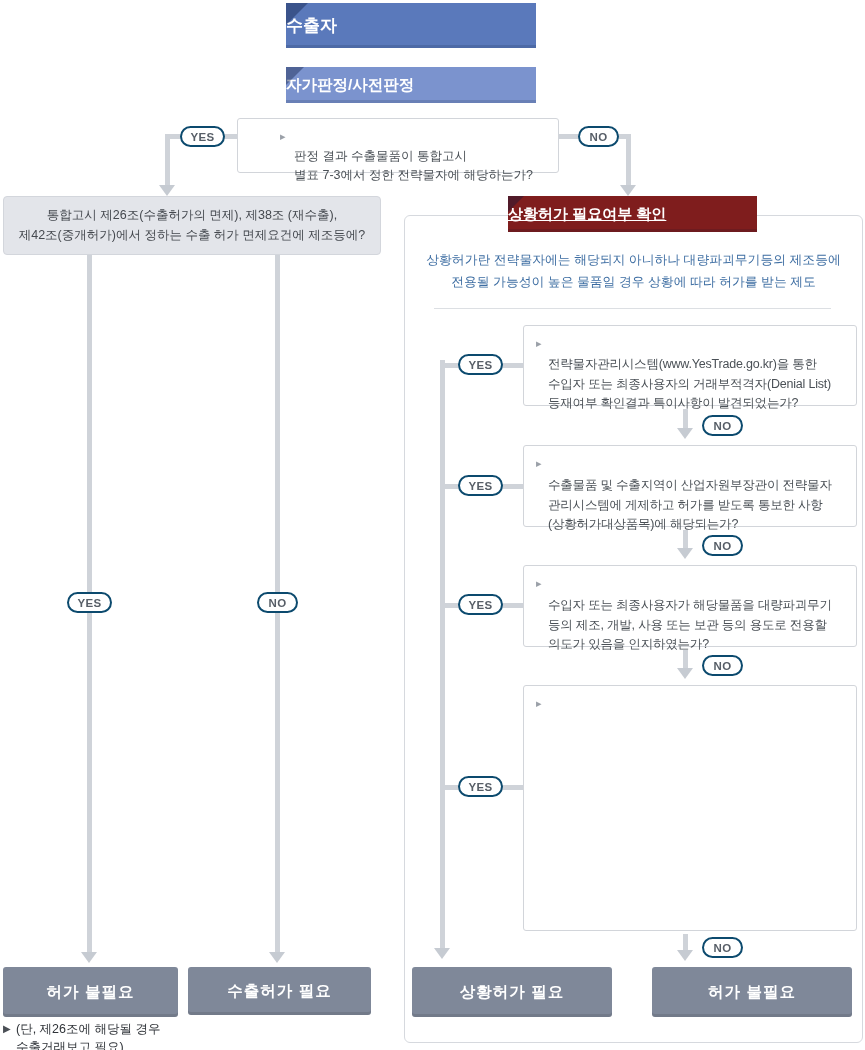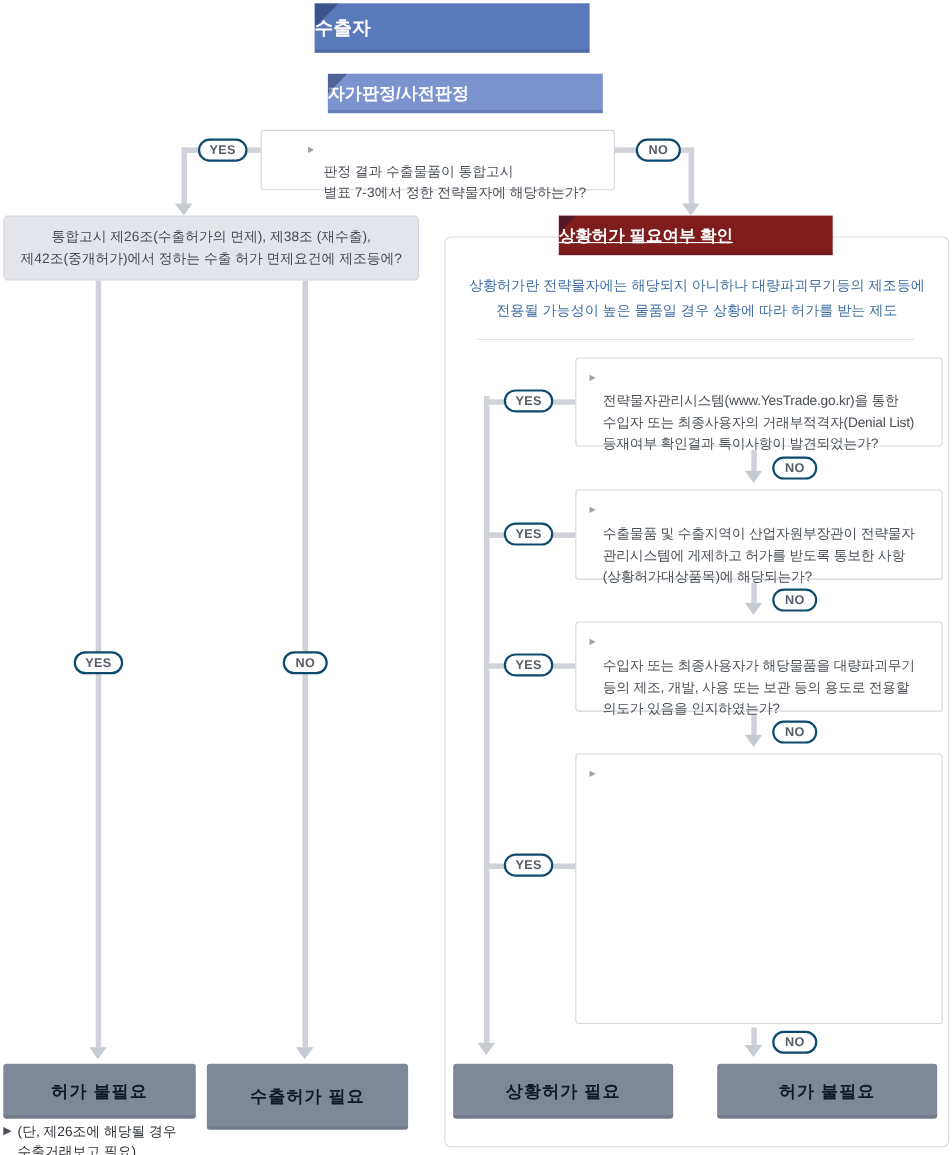--- a/index.html
+++ b/index.html
@@ -20,35 +20,35 @@
 
   
   .hline,.vline { background:#cfd3d9; z-index:1; }
   .ahead { width:0; height:0; border-left:8px solid transparent; border-right:8px solid transparent;
            border-top:11px solid #c6cbd2; z-index:1; }
   .pill { background:#fff; border:2px solid #0c4a6e; border-radius:12px; color:#575e67;
           font-weight:bold; font-size:11.5px; letter-spacing:0.3px;
           display:flex; align-items:center; justify-content:center; z-index:3; }
 
   
-  .result { background:#7f8899; color:#0f172a; font-weight:bold; font-size:15.5px; letter-spacing:1px;
+  .result { background:#7f8899; color:#ffffff; font-weight:bold; font-size:15.5px; letter-spacing:1px;
             border-radius:3px; display:flex; align-items:center; justify-content:center;
             box-shadow:inset 0 -3px 0 rgba(0,0,0,0.10); z-index:2; }
 
   
   #panel { left:404px; top:215px; width:459px; height:828px; background:#fff;
            border:1px solid #d6d9de; border-radius:6px; z-index:0; }
 
   
   .step { background:#fff; border:1px solid #d2d5da; border-radius:3px; color:#4a5056;
           font-size:12.5px; line-height:1.58; z-index:2; letter-spacing:-0.2px; }
 
   
   #exporter   { left:286px; top:3px;  width:250px; height:45px; font-size:17px; }
-  #judgment   { left:286px; top:67px; width:250px; height:36px; font-size:15.5px; background:#7b93ce;margin-left:12px; }
+  #judgment   { left:286px; top:67px; width:250px; height:36px; font-size:15.5px; background:#7b93ce; }
   #exporter   { background:#5a79bb; }
   #q1         { left:237px; top:118px; width:322px; height:55px; font-size:12.5px; line-height:1.5;
                 padding:9px 8px 8px 56px; z-index:2; }
   #q1-marker  { left:42px; top:12px; }
 
   #hl-q1-yes  { left:167px; top:134px; width:70px;  height:5px; }
   #vl-q1-yes  { left:165px; top:134px; width:5px;   height:52px; }
   #ah-q1-yes  { left:159px; top:185px; }
   #pill-q1-yes{ left:180px; top:126px; width:45px; height:21px; }
 
@@ -63,21 +63,21 @@
                 text-align:center; z-index:2; }
 
   #vl-A       { left:87px;  top:255px; width:5px; height:697px; }
   #vl-B       { left:275px; top:255px; width:5px; height:697px; }
   #ah-A       { left:81px;  top:952px; }
   #ah-B       { left:269px; top:952px; }
   #pill-A-yes { left:67px;  top:592px; width:45px; height:21px; }
   #pill-B-no  { left:257px; top:592px; width:41px; height:21px; }
 
   #res-l1     { left:3px;   top:967px; width:175px; height:50px; }
-  #res-l2     { left:188px; top:967px; width:183px; height:60px; }
+  #res-l2     { left:188px; top:967px; width:183px; height:48px; }
   #res-r1     { left:412px; top:967px; width:200px; height:50px; }
   #res-r2     { left:652px; top:967px; width:200px; height:50px; }
 
   #footnote       { left:3px; top:1021px; width:230px; font-size:12.5px; color:#2f3338;
                     line-height:1.4; padding-left:13px; }
   #footnote-marker{ left:0; top:3px; color:#4a4f55; font-size:10px; }
 
   #panel-title{ left:508px; top:196px; width:249px; height:36px; font-size:15px;
                 background:#7f1d1d; z-index:2;text-decoration:underline; }
   #panel-desc { left:414px; top:249px; width:439px; text-align:center; color:#3d6da2;

